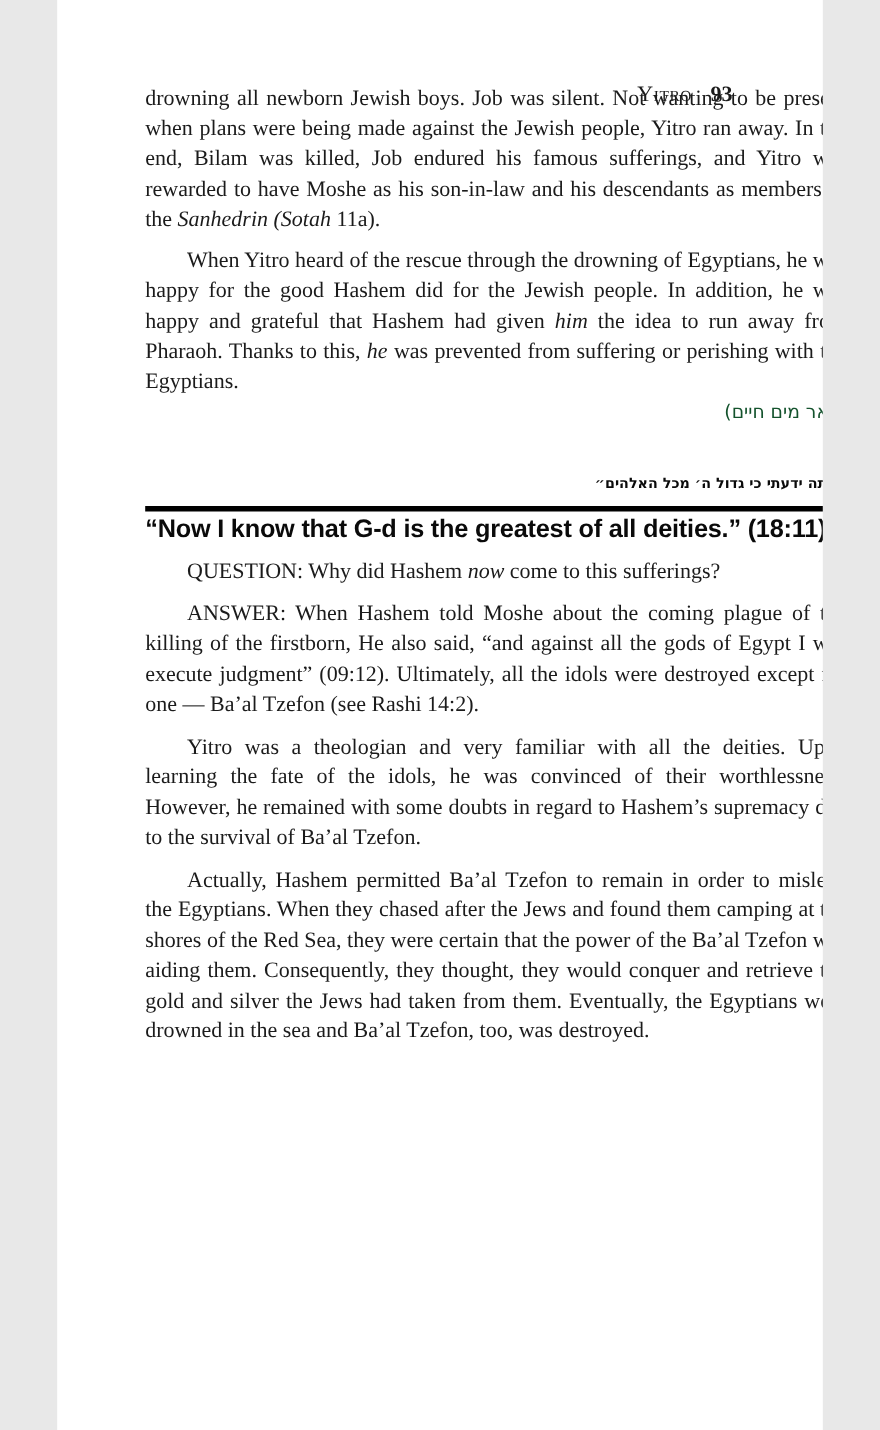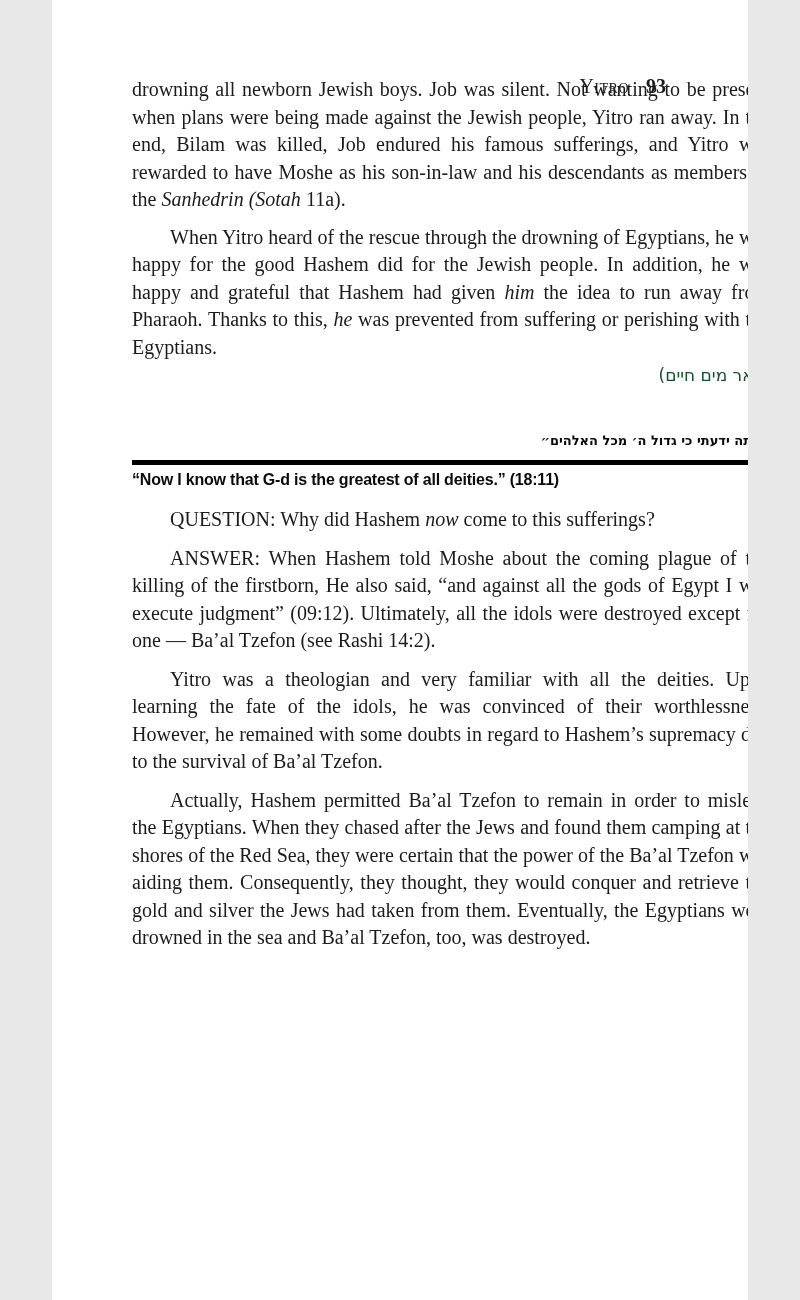--- a/index.html
+++ b/index.html
@@ -66,21 +66,21 @@
   .heading-rule {
     margin-top: 6px;
     height: 5px;
     background: #000000;
     border: none;
   }
   .english-heading {
     margin-top: 3px;
     font-family: "Liberation Sans", "DejaVu Sans", sans-serif;
     font-weight: bold;
-    font-size: 16px;
+    font-size: 23px;
     line-height: 24px;
     letter-spacing: -0.2px;
     color: #0a0a0a;
     text-align: left;
   }
   .qa .question-par { margin-top: 14px; }
   .qa p.body-par + p.body-par { margin-top: 11px; }
   .answer-par { margin-top: 12px; }
 </style>
 </head>

